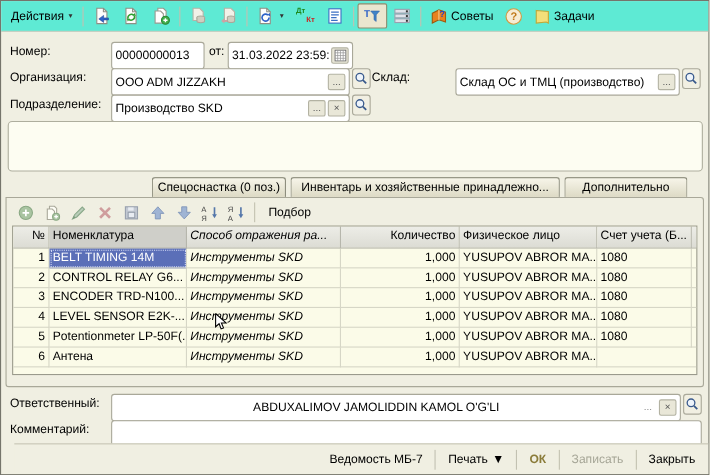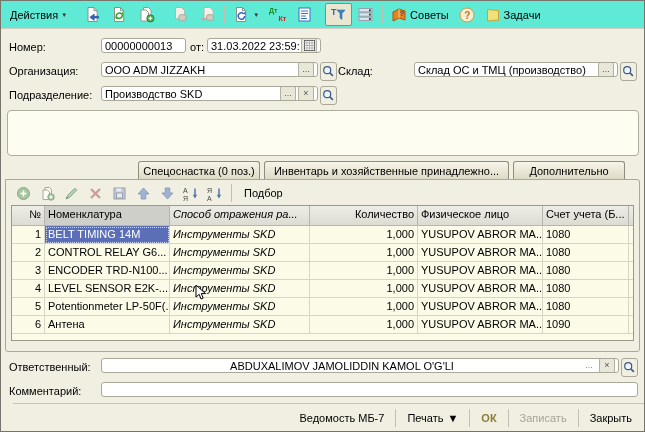--- a/index.html
+++ b/index.html
@@ -11,21 +11,21 @@
   .tbtn{display:flex;align-items:center;gap:3px;padding:2px 4px;border:1px solid transparent;border-radius:2px;cursor:default;}
   .tbtn.pressed{border:1px solid #8c8c6e;background:#eae6cf;}
   .tbtn .caret{font-size:6px;color:#333;line-height:1;}
   .sep{width:1px;height:18px;background:#c2c1b1;margin:0 3px;flex:none;}
   .dtkt{position:relative;width:17px;height:17px;font-size:7px;font-weight:bold;line-height:1;}
   .dtkt .dt{position:absolute;left:0;top:1px;color:#1e8a1e;}
   .dtkt .kt{position:absolute;right:0;bottom:1px;color:#cc2222;}
   
   .lbl{position:absolute;white-space:nowrap;}
   .inp{position:absolute;display:flex;align-items:center;background:#fff;border:1px solid #a9a899;
-       border-radius:3px;height:15px;box-sizing:border-box;padding:0 3px;overflow:hidden;}
+       border-radius:3px;height:25px;box-sizing:border-box;padding:0 3px;overflow:hidden;}
   .inp .val{flex:1;white-space:nowrap;overflow:hidden;}
   .ibtn{flex:none;width:16px;height:15px;display:flex;align-items:center;justify-content:center;
         background:#e9e7d8;border:1px solid #b3b2a2;border-radius:2px;font-size:9px;color:#555;
         margin-left:2px;box-sizing:border-box;line-height:1;}
   .ibtn.flat{background:transparent;border-color:transparent;color:#888;}
   .qbtn{position:absolute;width:17px;height:19px;display:flex;align-items:center;justify-content:center;
         background:#f1efe2;border:1px solid #a9a899;border-radius:3px;box-sizing:border-box;}
   .bigarea{position:absolute;left:6px;top:109px;width:630px;height:44px;background:#fdfdf2;
            border:1px solid #aeae9e;border-radius:4px;}
   
@@ -394,21 +394,20 @@
             <div class="tc c4">YUSUPOV ABROR MA...</div>
             <div class="tc c5">1080</div>
             <div class="tc cf"></div>
           </div>
           <div class="trow">
             <div class="tc c0">6</div>
             <div class="tc c1">Антена</div>
             <div class="tc c2">Инструменты SKD</div>
             <div class="tc c3">1,000</div>
             <div class="tc c4">YUSUPOV ABROR MA...</div>
-            <div class="tc c5">1090</div>
             <div class="tc cf"></div>
           </div>
         </div>
     </div>
   </div>
 
   <div class="lbl" style="left:8px;top:360px;">Ответственный:</div>
   <div class="inp" style="left:100px;top:357px;width:518px;text-align:center;">
     <span class="val">ABDUXALIMOV JAMOLIDDIN KAMOL O'G'LI</span>
     <span class="ibtn flat">...</span>

